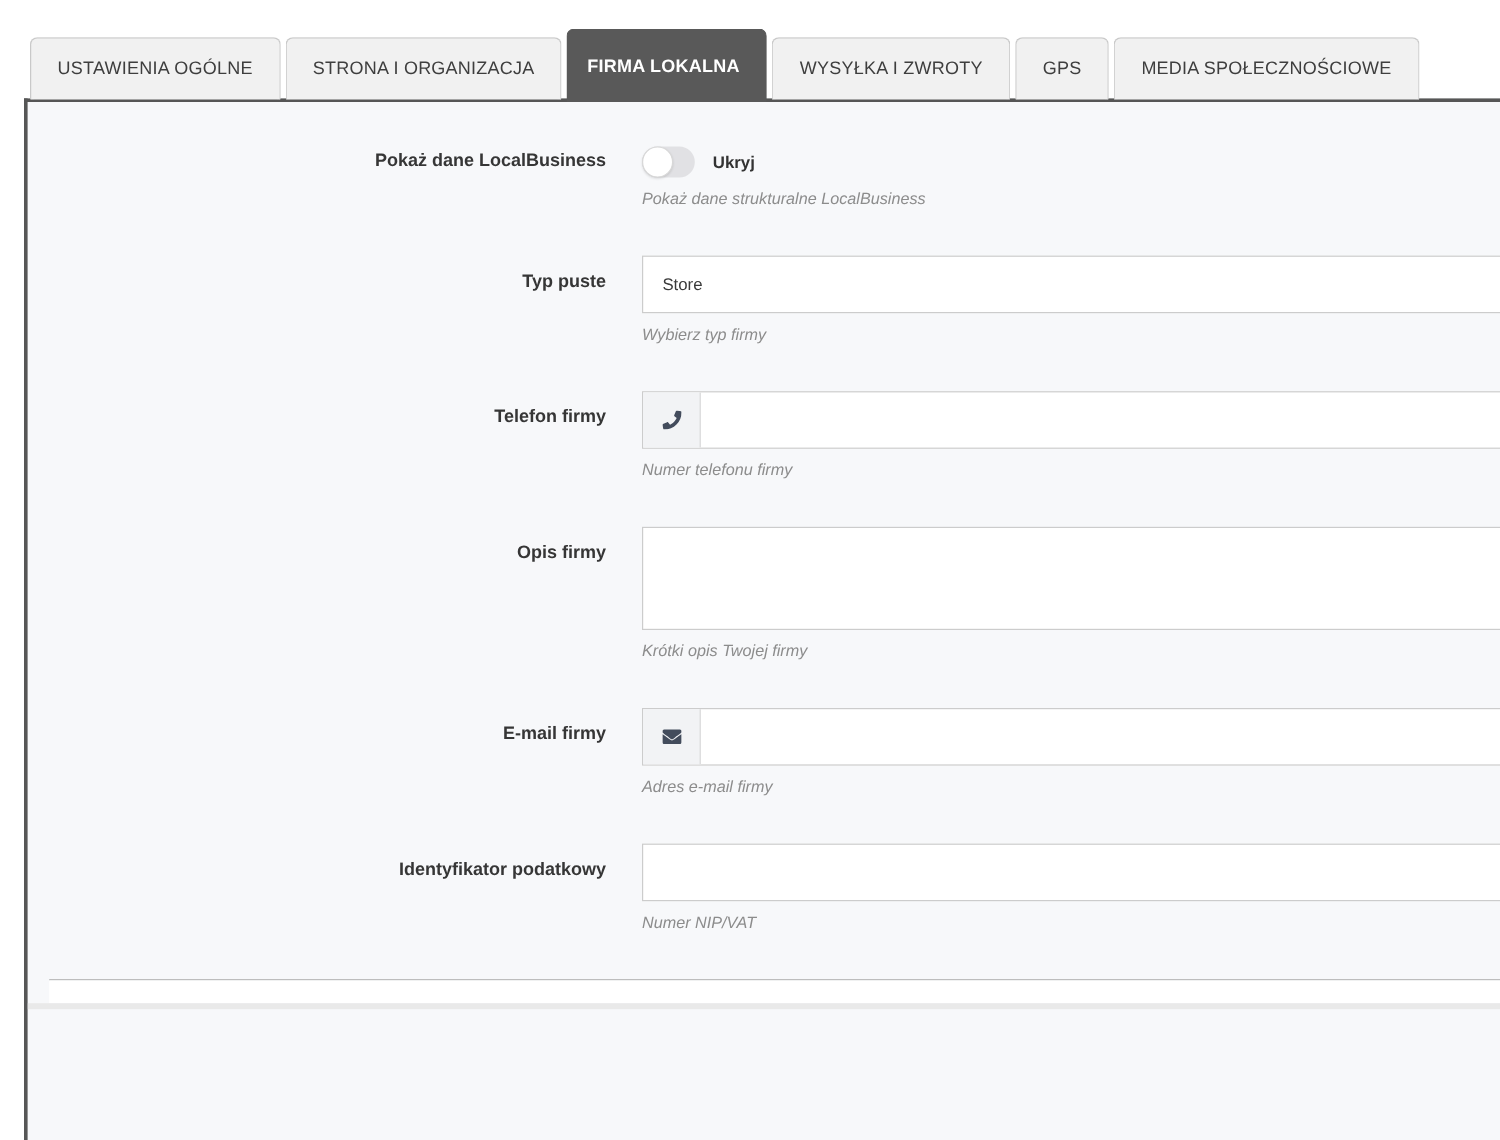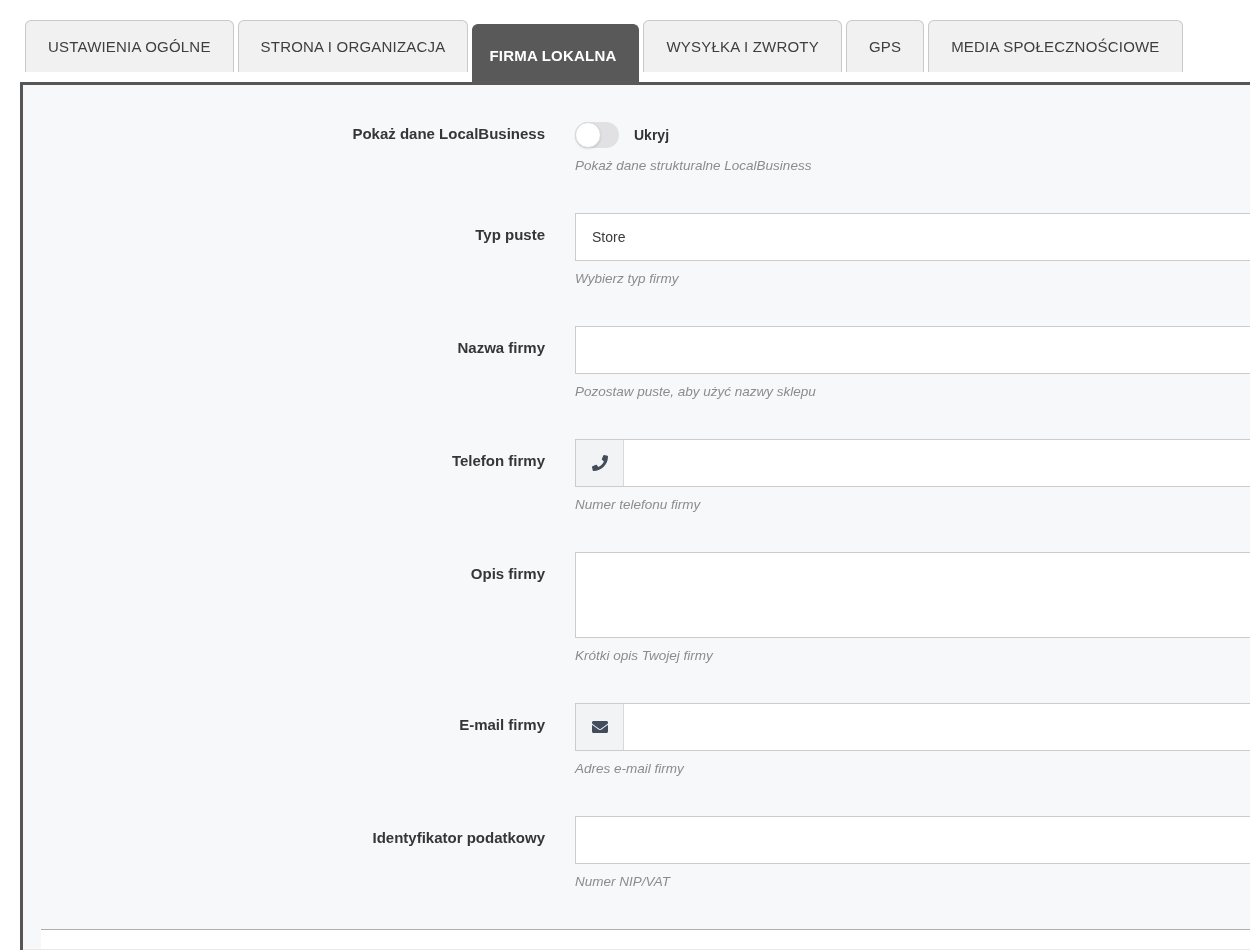--- a/index.html
+++ b/index.html
@@ -18,21 +18,21 @@
     top: 0;
     height: 85px;
     display: flex;
     align-items: flex-end;
     gap: 4px;
     z-index: 3;
     white-space: nowrap;
   }
   .tab {
     height: 52px;
-    margin-bottom: 13px;
+    margin-bottom: 2px;
     padding: 0 22px;
     display: flex;
     align-items: center;
     background: #f1f1f1;
     border: 1px solid #c9c9c9;
     border-bottom: none;
     border-radius: 6px 6px 0 0;
     font-size: 15px;
     font-weight: 400;
     color: #3e3e3e;
@@ -62,21 +62,20 @@
     background: #f7f8fa;
     overflow: hidden;
     z-index: 1;
   }
   .form {
     padding-top: 37px;
   }
   .row {
     display: flex;
     margin-bottom: 38px;
-    margin-left: 40px;
   }
   .row-label {
     flex: none;
     width: 482px;
     text-align: right;
     font-size: 15px;
     font-weight: 700;
     color: #363636;
     padding-top: 13px;
     line-height: 18px;
@@ -250,27 +249,20 @@
     <div class="row">
       <div class="row-label">Typ puste</div>
       <div class="row-field">
         <select class="select">
           <option>Store</option>
         </select>
         <div class="hint">Wybierz typ firmy</div>
       </div>
     </div>
 
-    <div class="row">
-      <div class="row-label">Nazwa firmy</div>
-      <div class="row-field">
-        <input class="text-input" type="text" value="" style="">
-        <div class="hint">Pozostaw puste, aby użyć nazwy sklepu</div>
-      </div>
-    </div>
 
     <div class="row">
       <div class="row-label">Telefon firmy</div>
       <div class="row-field">
         <div class="icon-input">
           <div class="icon-addon">
             <svg viewBox="0 0 512 512" aria-hidden="true">
                 <path d="M493.4 24.6l-104-24c-11.3-2.6-22.9 3.3-27.5 13.9l-48 112c-4.2 9.8-1.4 21.3 6.9 28l60.6 49.6c-36 76.7-98.9 140.5-177.2 177.2l-49.6-60.6c-6.8-8.3-18.2-11.1-28-6.9l-112 48C3.9 366.5-2 378.1.6 389.4l24 104C27.1 504.2 36.7 512 48 512c256.1 0 464-207.5 464-464 0-11.2-7.7-20.9-18.6-23.4z"></path>
               </svg>
           </div>

